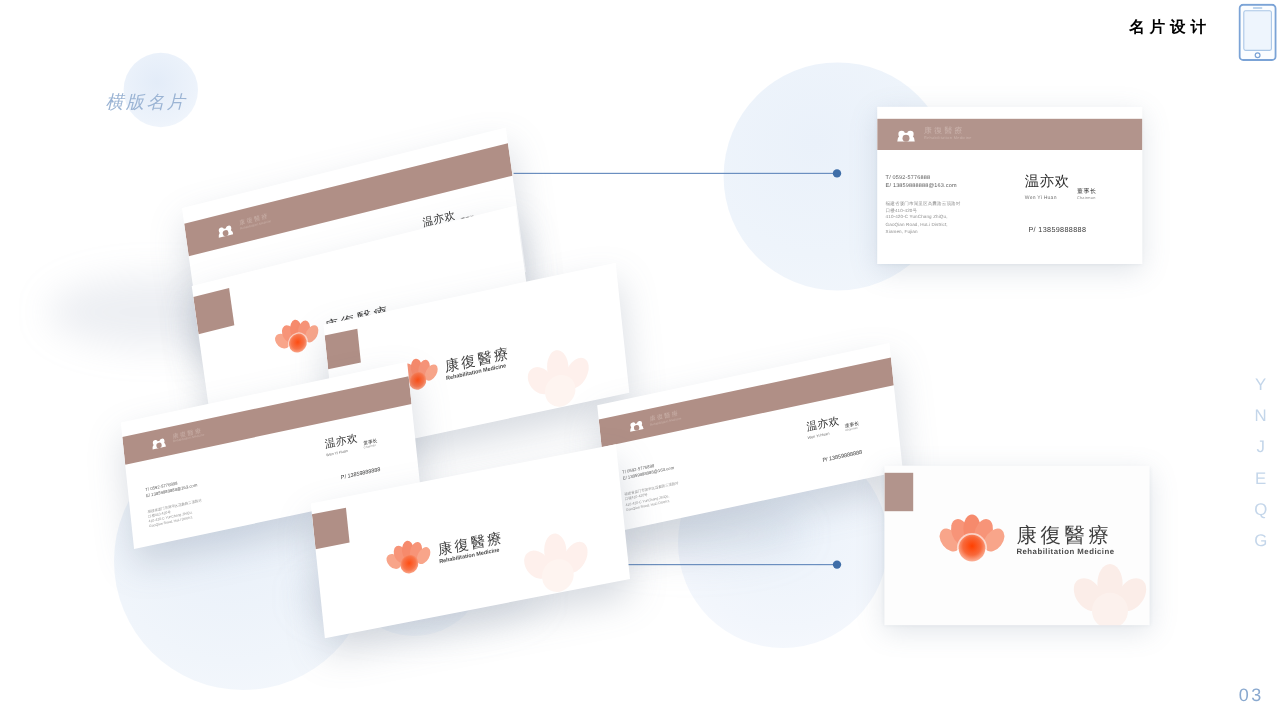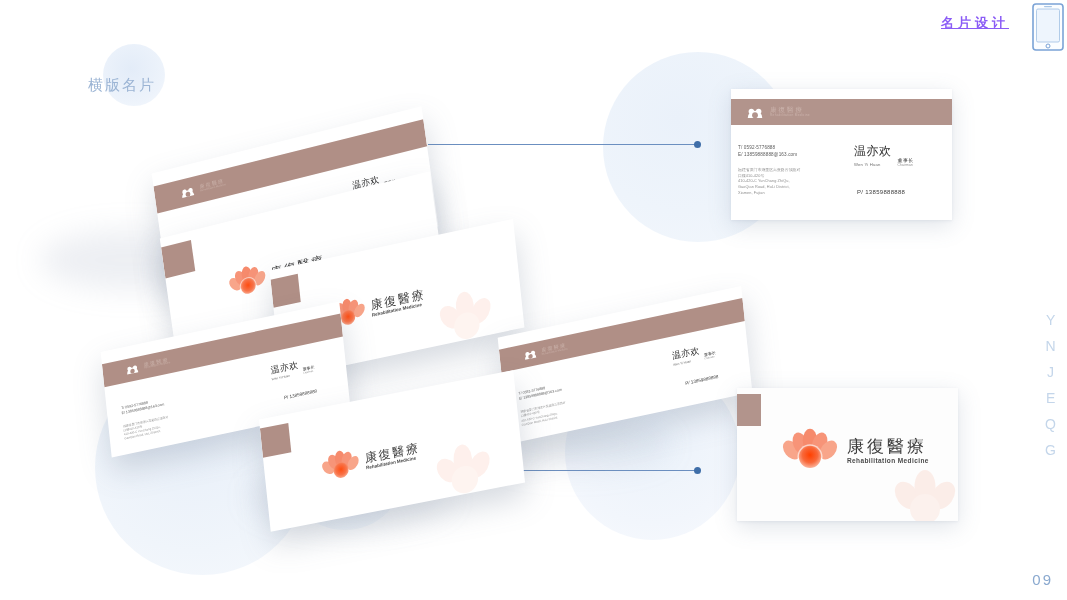--- a/index.html
+++ b/index.html
@@ -25,26 +25,26 @@
   .c3 { left: 565px; top: 365px; width: 175px; height: 175px;
         background: radial-gradient(circle at 50% 40%, #ebf2fa 0%, #f2f6fc 65%, #f8fafe 100%); }
   .c4 { left: 103px; top: 44px; width: 62px; height: 62px;
         background: radial-gradient(circle at 45% 40%, #e3ecf8 0%, #edf3fb 65%, #f6f9fd 100%); }
   .c5 { left: 285px; top: 410px; width: 120px; height: 120px;
         background: radial-gradient(circle at 45% 40%, #eef4fb 0%, #f5f9fd 70%, #fbfcfe 100%); }
 
   
   .hdr-label {
     position: absolute; right: 58px; top: 14px;
-    font-size: 13px; letter-spacing: 4px; color: #8b5cf6; font-weight: 700; text-decoration: underline;
+    font-size: 13px; letter-spacing: 4px; color: #000000; font-weight: 700;
   }
   .device-icon { position: absolute; right: 3px; top: 3px; width: 32px; height: 48px; }
 
   
-  .title-block { position: absolute; left: 88px; top: 76px; }
+  .title-block { position: absolute; left: 88px; top: 76px; font-style: italic; }
   .title-cn { font-size: 15px; color: #9bb4d4; letter-spacing: 2px; margin-bottom: 6px; font-weight: 500; }
   .title-en { font-size: 17px; color: #c3d2e6; letter-spacing: 0.6px; }
 
   
   .conn { position: absolute; height: 1px; background: #6b8fc0; }
   .conn-dot { position: absolute; width: 7px; height: 7px; border-radius: 50%; background: #3f6ea8; }
 
   
   .vert-letters {
     position: absolute; right: 10px; top: 312px;
@@ -472,16 +472,16 @@
     <span>Y</span>
     <span>N</span>
     <span>J</span>
     <span>E</span>
     <span>Q</span>
     <span>G</span>
   </div>
 
   <div class="pagenum">
     <div class="dot-bg"></div>
-    <span>09</span>
+    <span>03</span>
   </div>
 
 </div>
 
 </body></html>

